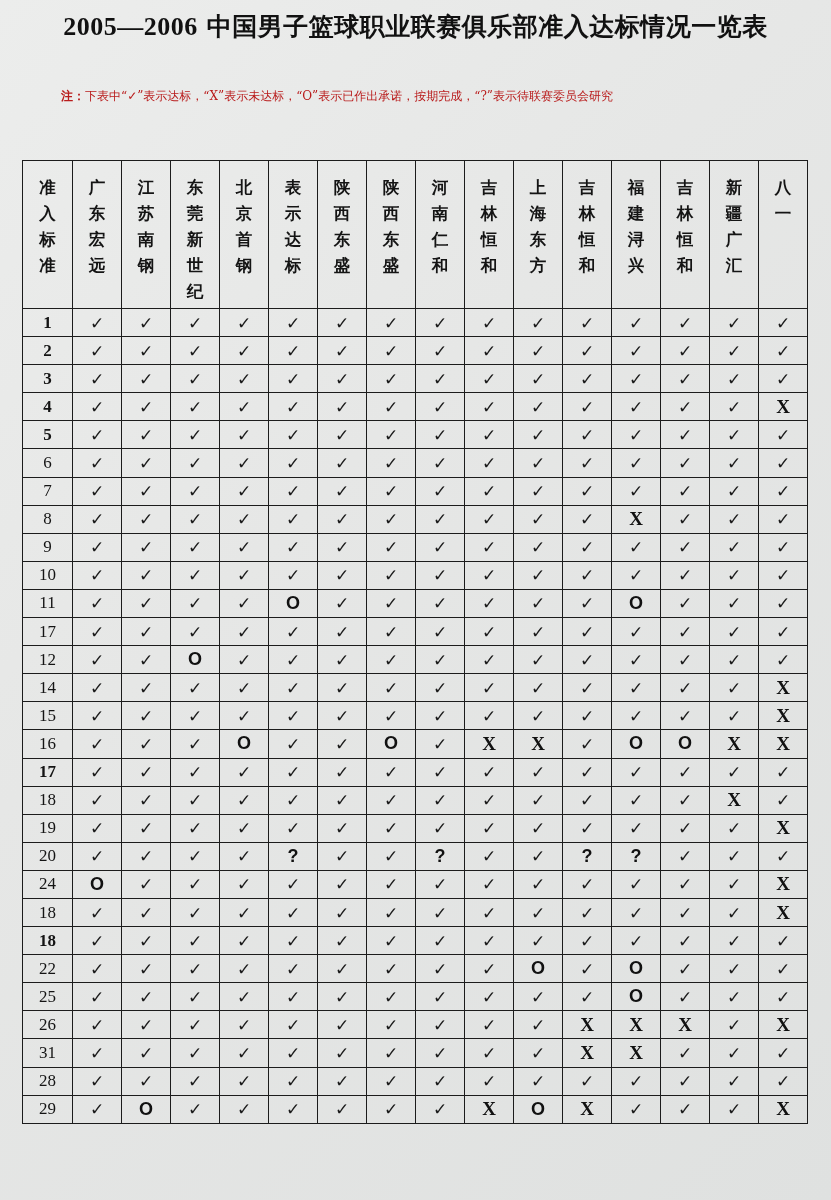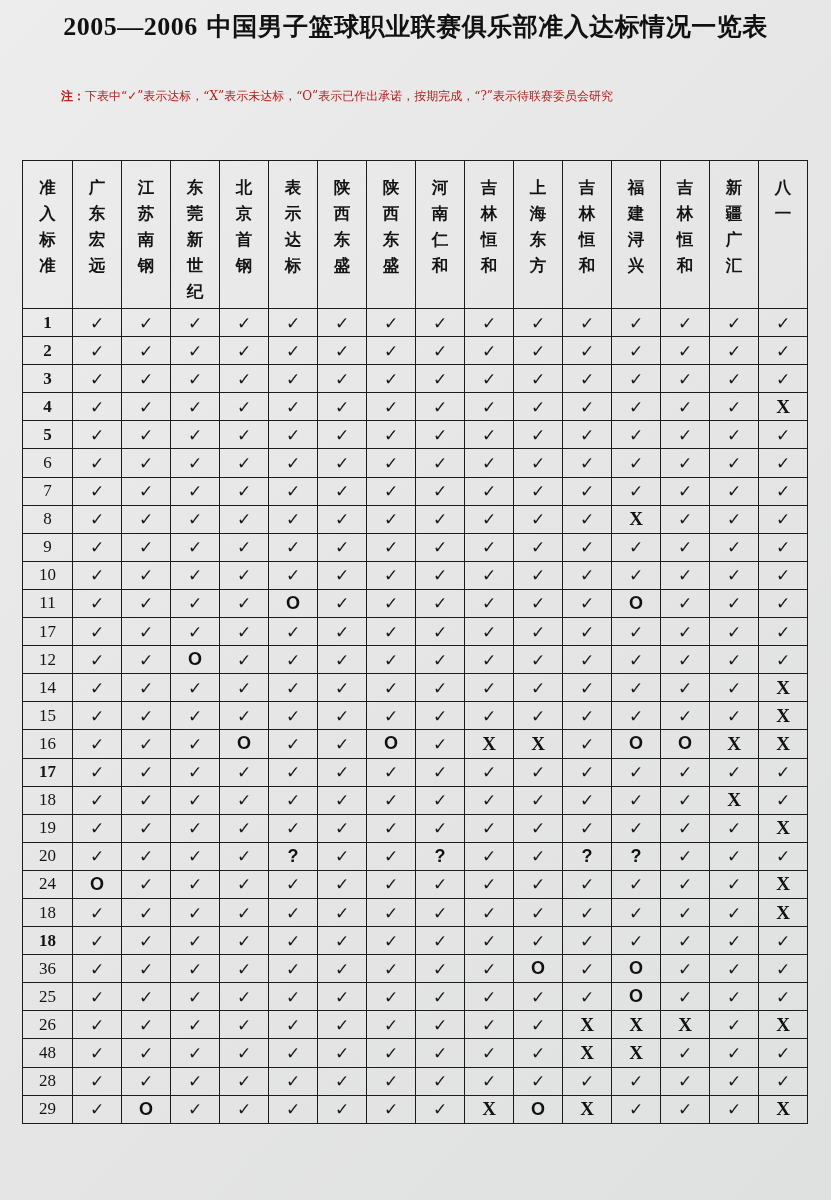--- a/index.html
+++ b/index.html
@@ -490,21 +490,21 @@
         <td><span class="mk-check">✓</span></td>
         <td><span class="mk-check">✓</span></td>
         <td><span class="mk-check">✓</span></td>
         <td><span class="mk-check">✓</span></td>
         <td><span class="mk-check">✓</span></td>
         <td><span class="mk-check">✓</span></td>
         <td><span class="mk-check">✓</span></td>
         <td><span class="mk-check">✓</span></td>
       </tr>
       <tr>
-        <td class="rowno light">36</td>
+        <td class="rowno light">22</td>
         <td><span class="mk-check">✓</span></td>
         <td><span class="mk-check">✓</span></td>
         <td><span class="mk-check">✓</span></td>
         <td><span class="mk-check">✓</span></td>
         <td><span class="mk-check">✓</span></td>
         <td><span class="mk-check">✓</span></td>
         <td><span class="mk-check">✓</span></td>
         <td><span class="mk-check">✓</span></td>
         <td><span class="mk-check">✓</span></td>
         <td><span class="mk-o">O</span></td>
@@ -544,21 +544,21 @@
         <td><span class="mk-check">✓</span></td>
         <td><span class="mk-check">✓</span></td>
         <td><span class="mk-check">✓</span></td>
         <td><span class="mk-x">X</span></td>
         <td><span class="mk-x">X</span></td>
         <td><span class="mk-x">X</span></td>
         <td><span class="mk-check">✓</span></td>
         <td><span class="mk-x">X</span></td>
       </tr>
       <tr>
-        <td class="rowno light">48</td>
+        <td class="rowno light">31</td>
         <td><span class="mk-check">✓</span></td>
         <td><span class="mk-check">✓</span></td>
         <td><span class="mk-check">✓</span></td>
         <td><span class="mk-check">✓</span></td>
         <td><span class="mk-check">✓</span></td>
         <td><span class="mk-check">✓</span></td>
         <td><span class="mk-check">✓</span></td>
         <td><span class="mk-check">✓</span></td>
         <td><span class="mk-check">✓</span></td>
         <td><span class="mk-check">✓</span></td>

